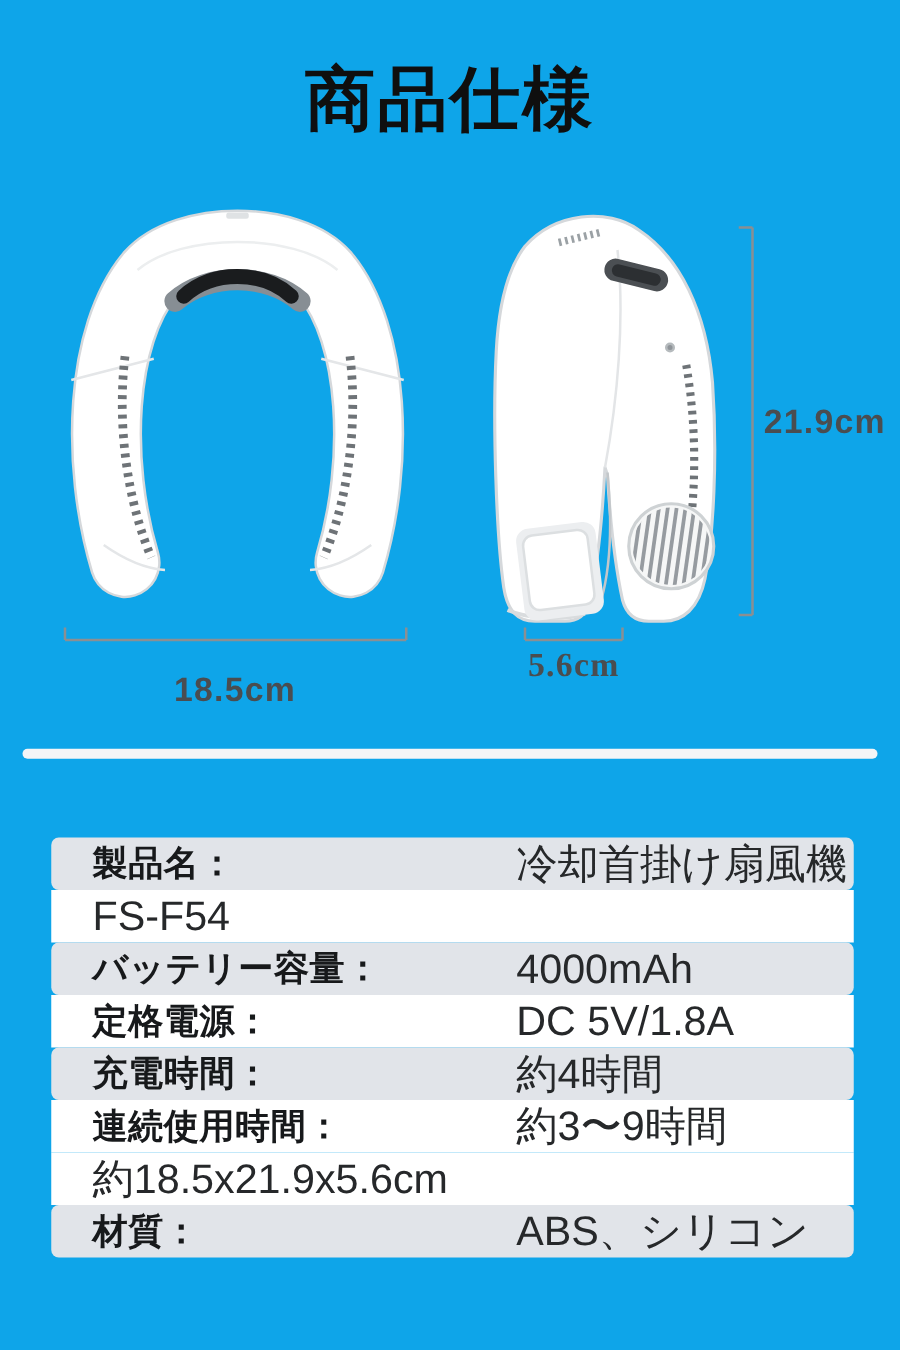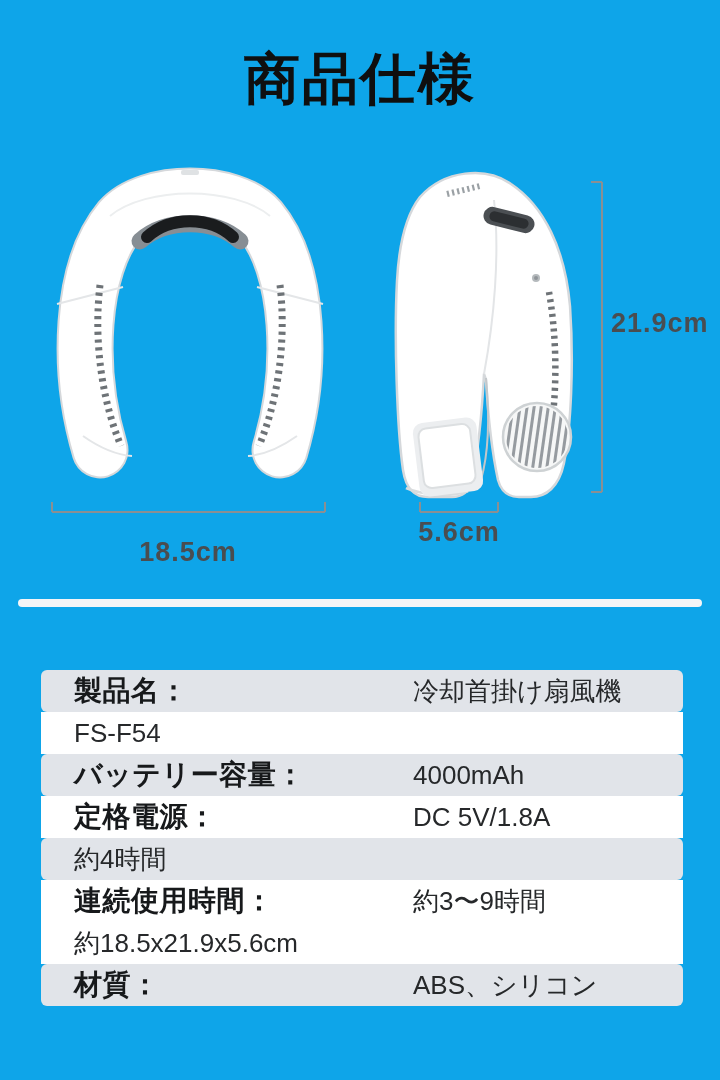--- a/index.html
+++ b/index.html
@@ -9,40 +9,40 @@
   }
   .page-title{
     position:absolute;left:0;top:42px;width:720px;text-align:center;
     font-size:56px;font-weight:700;color:#0f0f0f;letter-spacing:2px;
   }
   .diagram-svg{position:absolute;left:0;top:0;width:720px;height:560px;}
   .dim-label{
     position:absolute;font-size:27px;font-weight:700;color:#4a4d50;letter-spacing:1px;
   }
   .dim-label.width{left:100px;top:517px;width:176px;text-align:center;margin-top:20px;}
-  .dim-label.depth{left:398px;top:517px;width:122px;text-align:center;}
-  .dim-label.height{left:611px;top:308px;}
+  .dim-label.depth{left:398px;top:517px;width:122px;text-align:center;font-family:Liberation Serif, serif;}
+  .dim-label.height{left:611px;top:322px;}
   .section-divider{
     position:absolute;left:18px;top:599px;width:684px;height:8px;
     background:#f4f5f7;border-radius:4px;
   }
   .spec-table{
     position:absolute;left:41px;top:622px;width:642px;margin-top:48px;
   }
   .spec-row{
     display:flex;align-items:center;height:42px;box-sizing:border-box;
     padding-left:33px;background:#ffffff;
   }
   .spec-row.alt{background:#e1e4e9;border-radius:6px;}
   .spec-label{
     flex:0 0 339px;font-size:28px;font-weight:700;color:#17191b;
     white-space:nowrap;letter-spacing:0.5px;
   }
   .spec-value{
-    flex:1;font-size:26px;font-weight:400;color:#26282a;white-space:nowrap;
+    flex:1;font-size:33px;font-weight:400;color:#26282a;white-space:nowrap;
   }
 </style>
 </head>
 <body>
 
 <div id="canvas">
 
   <div class="page-title">商品仕様</div>
 
   <svg class="diagram-svg" viewBox="0 0 720 560">
@@ -127,20 +127,21 @@
     </div>
     <div class="spec-row alt">
       <div class="spec-label">バッテリー容量：</div>
       <div class="spec-value">4000mAh</div>
     </div>
     <div class="spec-row">
       <div class="spec-label">定格電源：</div>
       <div class="spec-value">DC 5V/1.8A</div>
     </div>
     <div class="spec-row alt">
+      <div class="spec-label">充電時間：</div>
       <div class="spec-value">約4時間</div>
     </div>
     <div class="spec-row">
       <div class="spec-label">連続使用時間：</div>
       <div class="spec-value">約3〜9時間</div>
     </div>
     <div class="spec-row">
       <div class="spec-value">約18.5x21.9x5.6cm</div>
     </div>
     <div class="spec-row alt">

